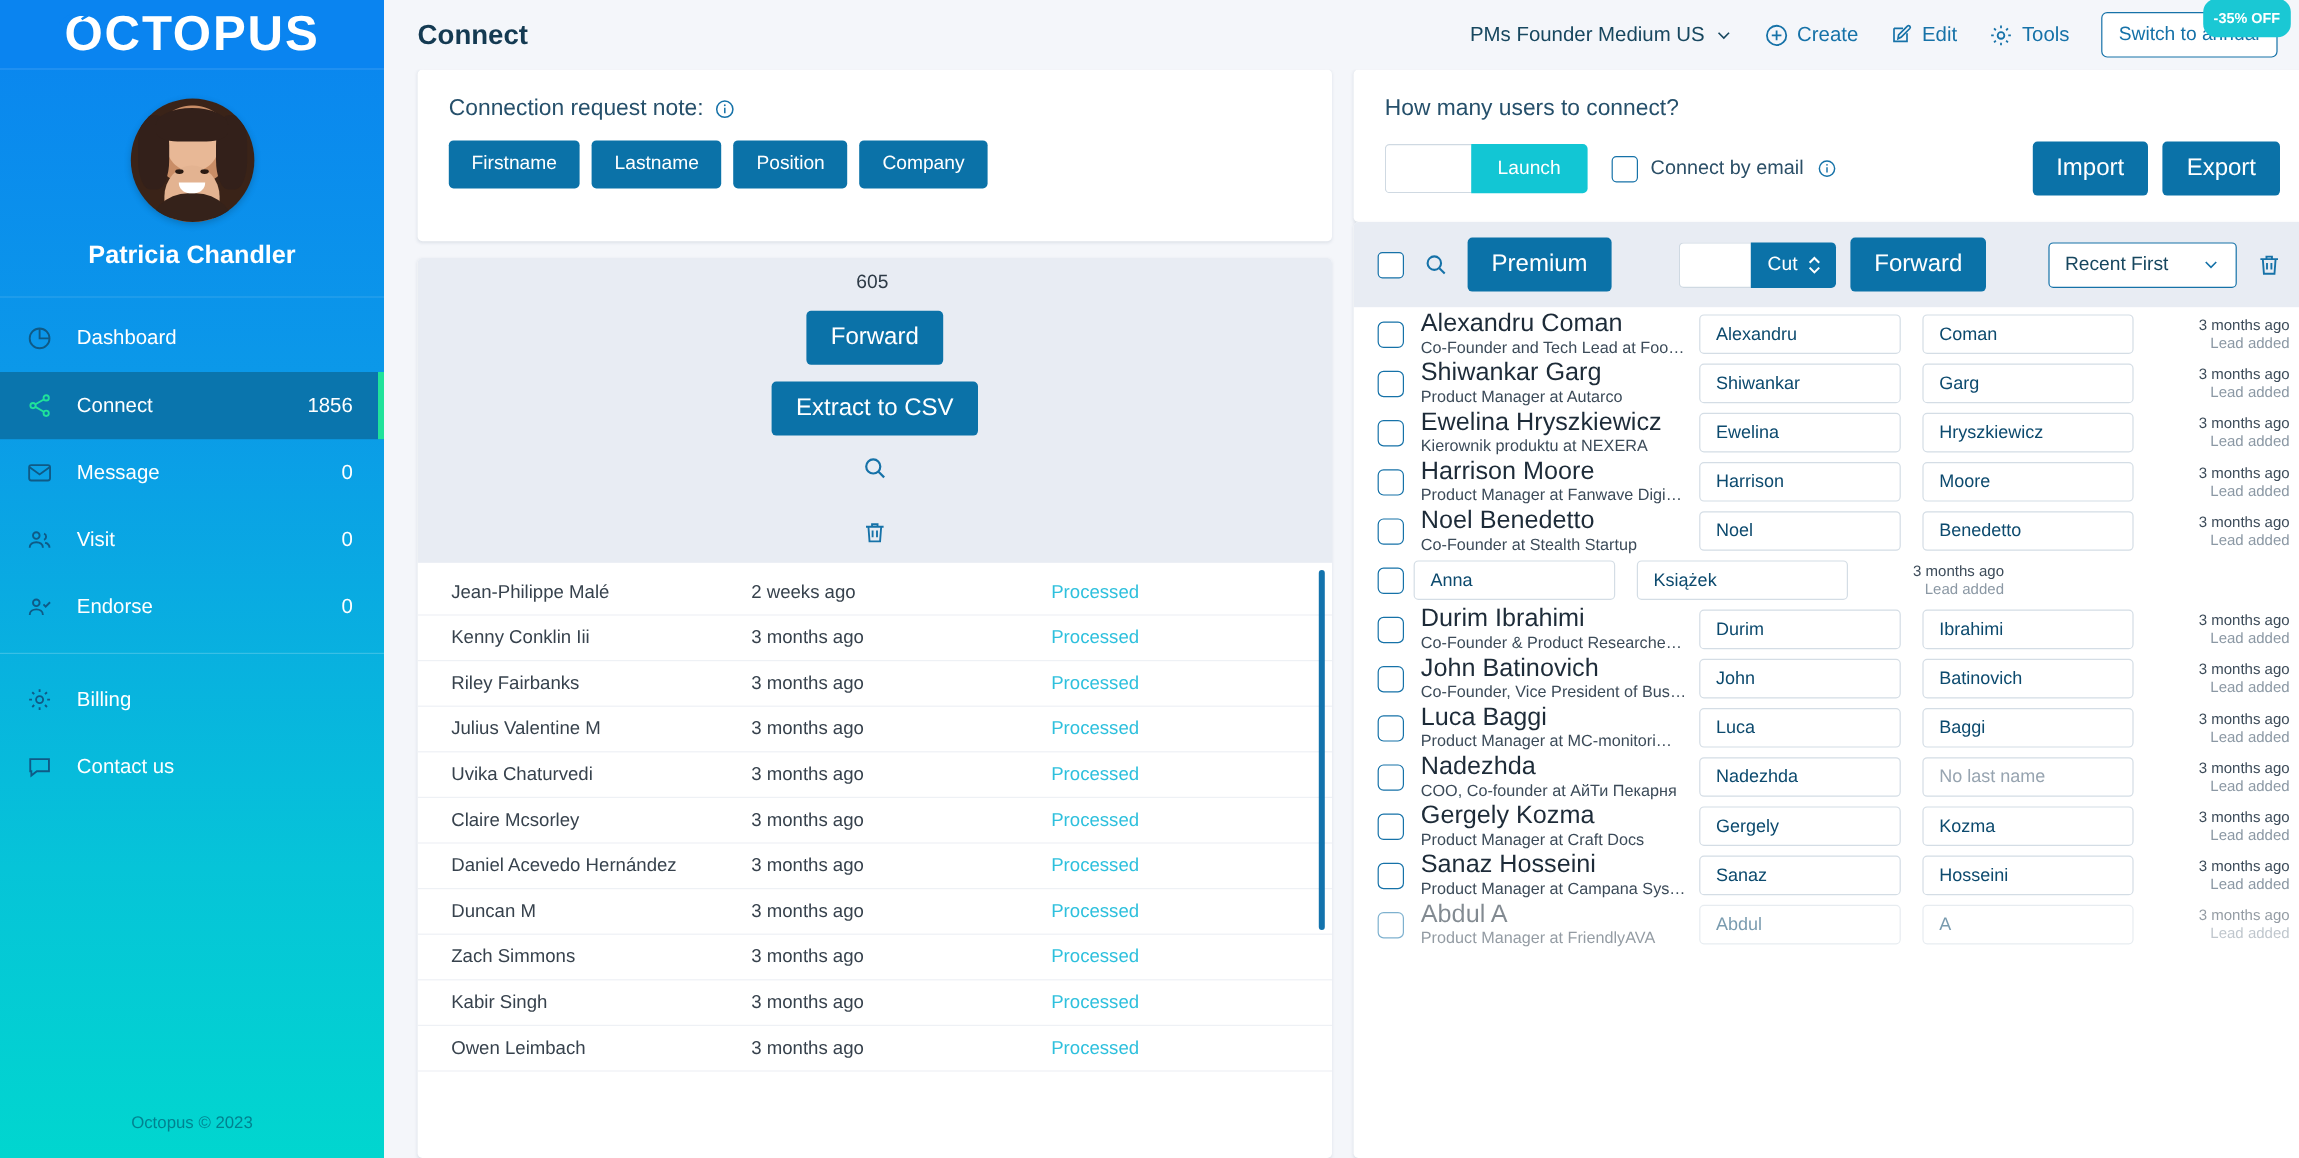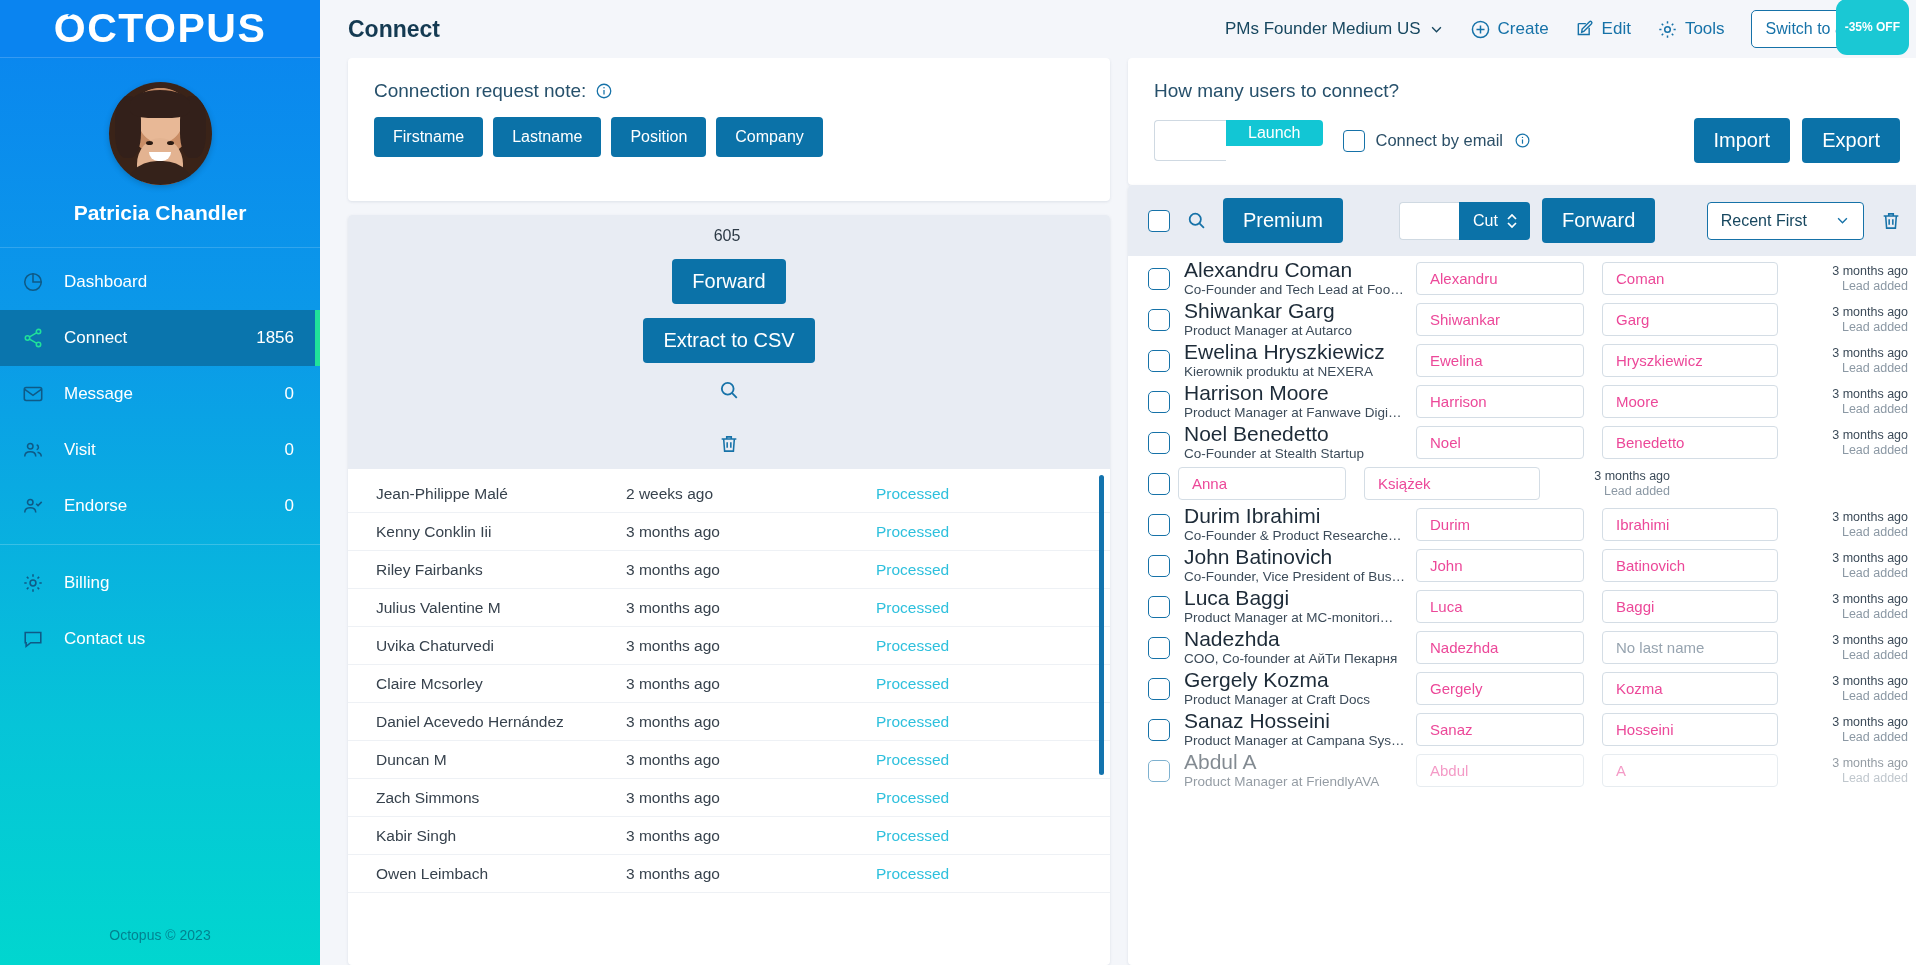--- a/index.html
+++ b/index.html
@@ -83,21 +83,21 @@
   .page-title { font-size: 23px; font-weight: bold; color: #143a52; }
   .topbar-right { margin-left: auto; display: flex; align-items: center; gap: 26px; }
   .acct-select { display: flex; align-items: center; gap: 8px; font-size: 17px; color: #17475f; cursor: pointer; }
   .tb-action { display: flex; align-items: center; gap: 7px; font-size: 17px; color: #1672a8; cursor: pointer; }
   .switch-annual {
     position: relative; border: 1px solid #1672a8; color: #1672a8; background: #fff;
     border-radius: 5px; padding: 9px 14px; font-size: 16px; cursor: pointer;
   }
   .off-badge {
     position: absolute; top: -12px; right: -12px; background: #1ac8d4; color: #fff;
-    font-size: 12px; padding: 21px 9px; border-radius: 11px; white-space: nowrap; font-weight: 600;
+    font-size: 12px; padding: 9px 9px; border-radius: 11px; white-space: nowrap; font-weight: 600;
   }
 
   .content { flex: 1; display: flex; gap: 18px; padding: 0 22px 0 28px; overflow: hidden; }
   .col-left { width: 762px; flex: 0 0 762px; display: flex; flex-direction: column; gap: 14px; }
   .col-right { flex: 1; display: flex; flex-direction: column; gap: 0; }
 
   .card { background: #fff; border-radius: 4px; box-shadow: 0 1px 3px rgba(20,50,80,.10); }
 
   
   .note-card { padding: 22px 26px 26px; }
@@ -145,21 +145,21 @@
   .connect-card { padding: 22px 26px 22px; }
   .cc-title { font-size: 19px; color: #26506b; margin-bottom: 16px; }
   .cc-row { display: flex; align-items: center; gap: 20px; }
   .launch-group { display: flex; }
   .launch-input {
     width: 72px; height: 41px; border: 1px solid #cfd9e2; border-right: none;
     border-radius: 4px 0 0 4px; font-size: 16px; padding: 0 10px; font-family: inherit; outline:none;
   }
   .launch-btn {
     background: #12c6d4; color: #fff; border: none; border-radius: 0 4px 4px 0;
-    padding: 0 22px; height: 26px; font-size: 16px; cursor: pointer; font-family: inherit;
+    padding: 0 22px; height: 41px; font-size: 16px; cursor: pointer; font-family: inherit;
   }
   .cbox {
     width: 22px; height: 22px; border: 1px solid #1672a8; border-radius: 4px; background: #fff; cursor: pointer;
     flex: 0 0 22px;
   }
   .cbe { display: flex; align-items: center; gap: 11px; font-size: 16.5px; color: #2b4f67; }
   .cc-right { margin-left: auto; display: flex; gap: 12px; }
 
   .users-card { flex: 1; display: flex; flex-direction: column; min-height: 0; overflow: hidden; margin-top: 0;}
   .users-toolbar {
@@ -181,21 +181,21 @@
   }
 
   .users-list { flex: 1; overflow: hidden; position: relative; padding-top: 2px;}
   .urow { display: flex; align-items: center; gap: 0; height: 41px; padding: 0 18px 0 20px; }
   .urow .u-chk { width: 22px; height: 22px; border: 1px solid #1672a8; border-radius: 5px; background:#fff; flex: 0 0 22px; cursor:pointer;}
   .u-id { width: 238px; padding-left: 14px; overflow: hidden; }
   .u-name { font-size: 21px; color: #1d2b38; font-weight: 400; line-height: 1.15; white-space: nowrap; overflow:hidden; text-overflow: ellipsis;}
   .u-sub { font-size: 13.5px; color: #3c4b59; line-height: 1.25; white-space: nowrap; overflow: hidden; text-overflow: ellipsis; }
   .u-field {
     height: 33px; border: 1px solid #d4dde5; border-radius: 4px; background: #fff;
-    display: flex; align-items: center; padding: 0 13px; font-size: 15px; color: #ec4899;
+    display: flex; align-items: center; padding: 0 13px; font-size: 15px; color: #0c4a6e;
   }
   .u-field.f1 { width: 168px; margin-left: 8px; }
   .u-field.f2 { width: 176px; margin-left: 18px; }
   .u-field.ph { color: #97a4b0; }
   .u-meta { margin-left: 18px; text-align: right; width: 112px; }
   .u-meta .m1 { font-size: 12.5px; color: #3c4b59; line-height: 1.2;}
   .u-meta .m2 { font-size: 12.5px; color: #8b98a4; line-height: 1.2;}
   .fade-last { opacity: .55; }
 </style>
 </head>

